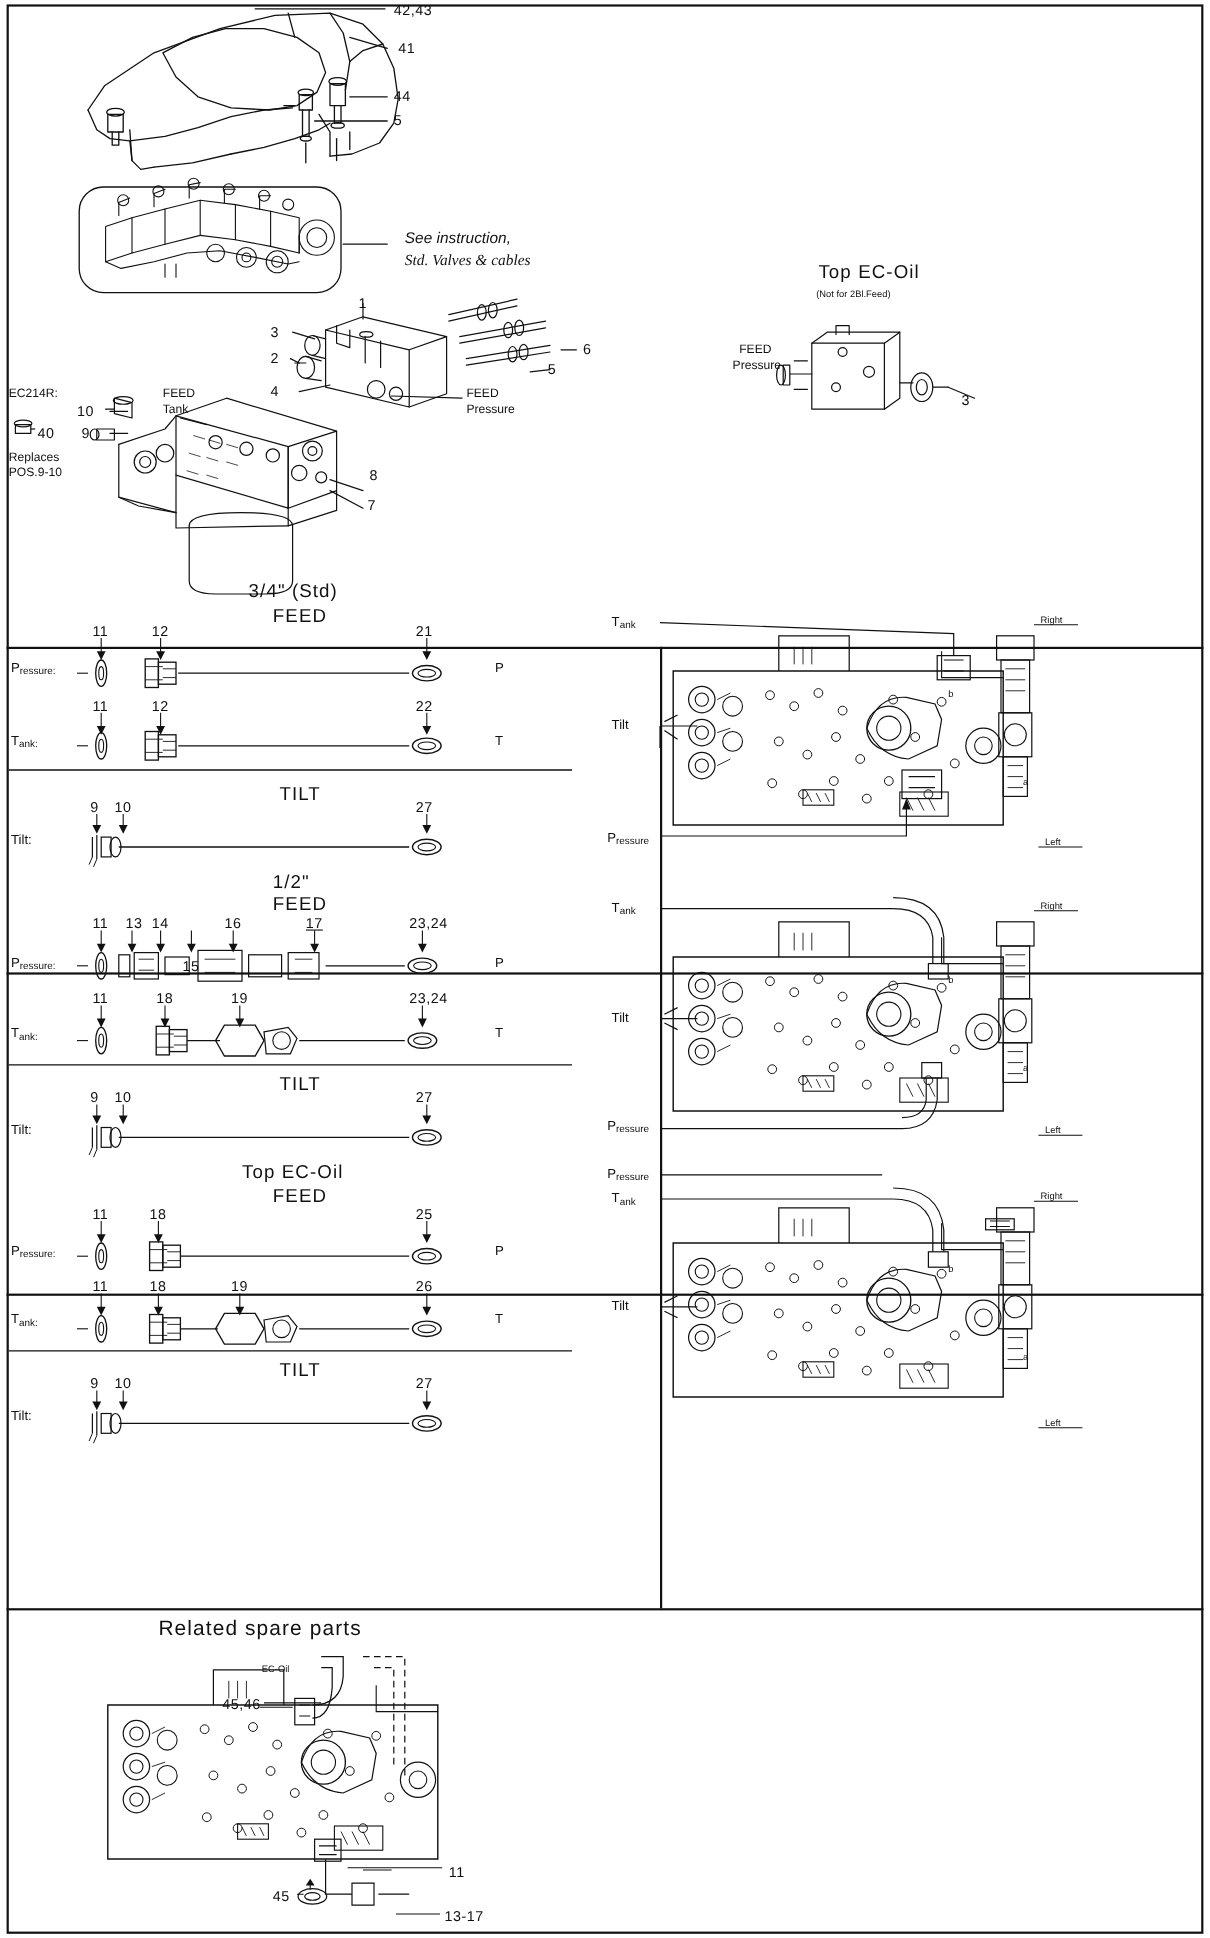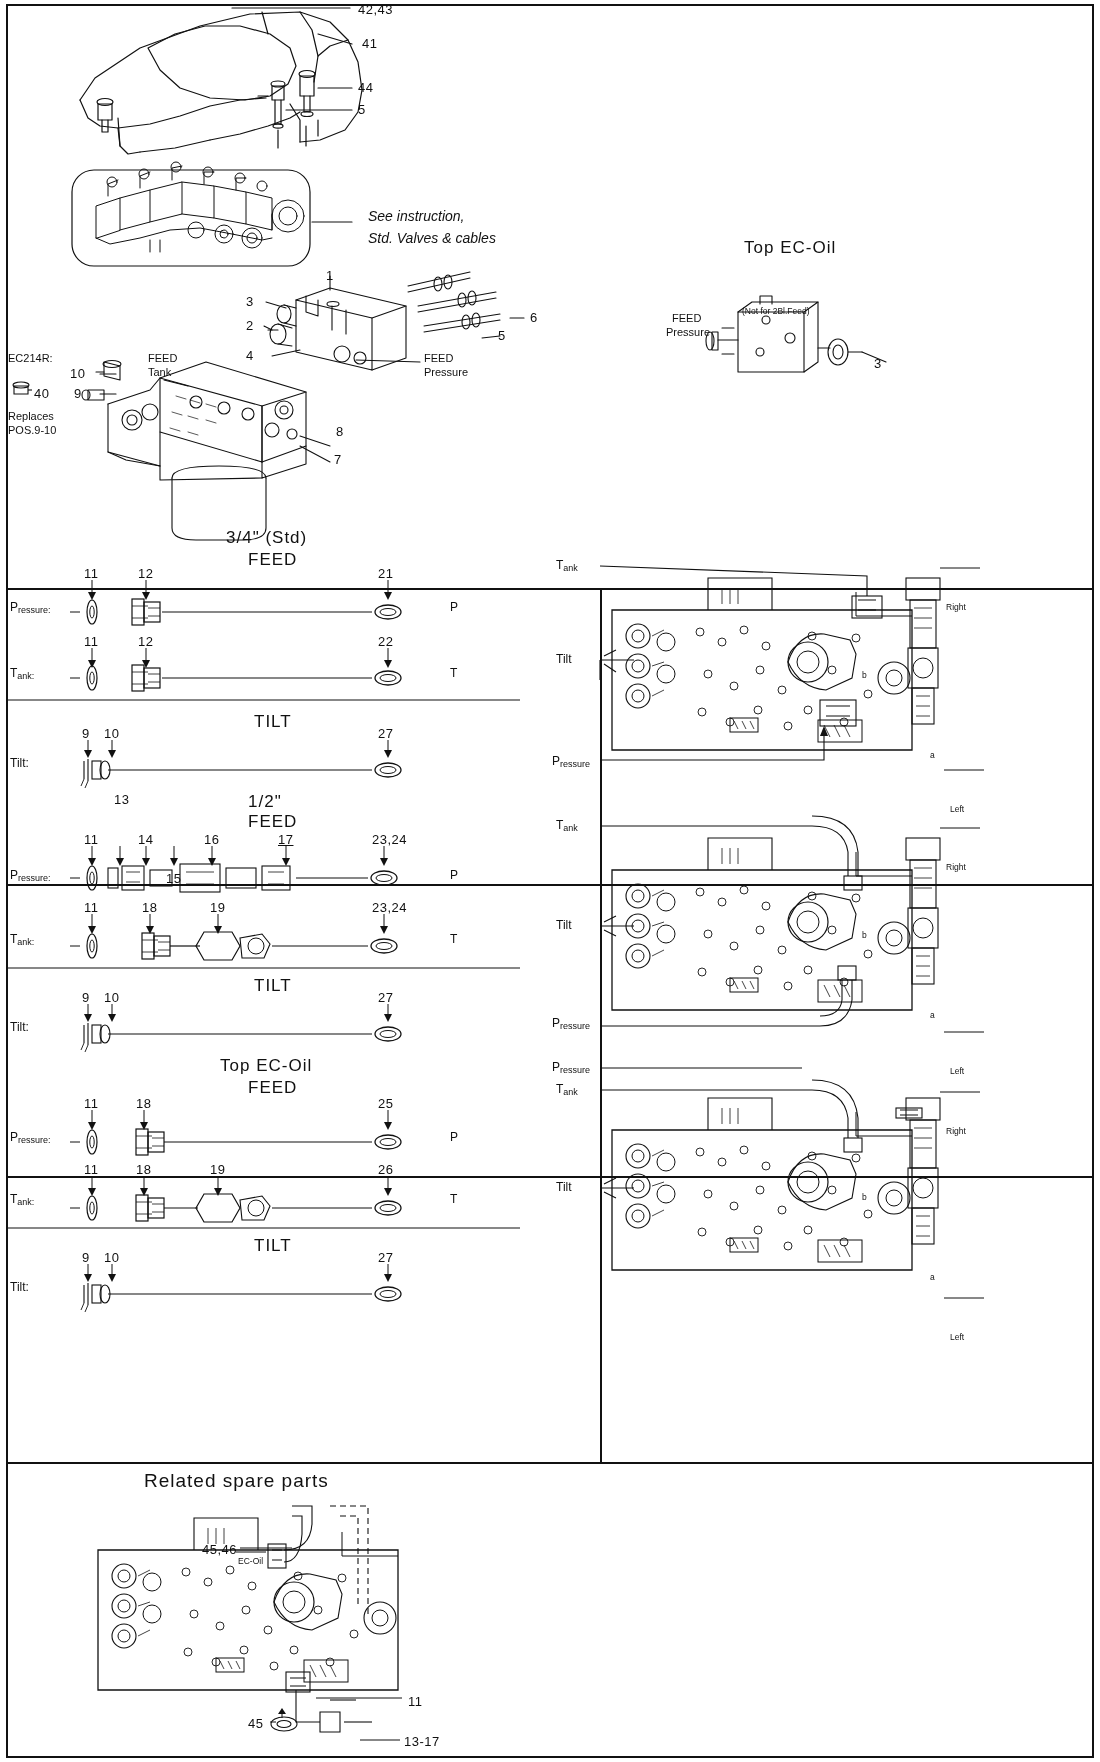--- a/index.html
+++ b/index.html
@@ -5,21 +5,21 @@
   html,body{margin:0;padding:0;background:#ffffff;}
   body{width:1100px;height:1762px;position:relative;font-family:"Liberation Sans",sans-serif;color:#111;}
   #sheet{position:absolute;left:0;top:0;width:1100px;height:1762px;overflow:hidden;background:#fff;}
   .frame{position:absolute;left:6px;top:4px;width:1088px;height:1754px;border:2px solid #111;box-sizing:border-box;}
   .hline{position:absolute;background:#111;height:2px;left:6px;width:1088px;}
   .vline{position:absolute;background:#111;width:2px;}
   .lbl{position:absolute;white-space:nowrap;font-family:"Liberation Sans",sans-serif;}
   .num{font-size:13px;letter-spacing:.5px;}
   .ttl{font-size:17px;letter-spacing:1px;}
   .small{font-size:11px;}
-  .tiny{font-size:8.5px;margin-top:44px;}
+  .tiny{font-size:8.5px;}
   .mid{font-size:12px;}
   .ital{font-style:italic;font-size:14px;}
   svg{display:block;}
   .ovl{position:absolute;left:0;top:0;width:1100px;height:1762px;pointer-events:none;}
   .sub{font-size:9px;vertical-align:-2px;}
 </style>
 </head>
 <body>
 
 <div id="sheet">
@@ -202,21 +202,21 @@
       </g>
     </g>
   </svg>
 
   <div class="lbl num" style="left:358px;top:2px;">42,43</div>
   <div class="lbl num" style="left:362px;top:36px;">41</div>
   <div class="lbl num" style="left:358px;top:80px;">44</div>
   <div class="lbl num" style="left:358px;top:102px;">5</div>
 
   <div class="lbl ital" style="left:368px;top:208px;">See instruction,</div>
-  <div class="lbl ital" style="left:368px;top:230px;">Std. Valves &amp; cables</div>
+  <div class="lbl ital" style="left:368px;top:230px;font-family:Liberation Serif, serif;">Std. Valves &amp; cables</div>
 
   <div class="lbl num" style="left:326px;top:268px;">1</div>
   <div class="lbl num" style="left:246px;top:294px;">3</div>
   <div class="lbl num" style="left:246px;top:318px;">2</div>
   <div class="lbl num" style="left:246px;top:348px;">4</div>
   <div class="lbl num" style="left:530px;top:310px;">6</div>
   <div class="lbl num" style="left:498px;top:328px;">5</div>
   <div class="lbl num" style="left:70px;top:366px;">10</div>
   <div class="lbl num" style="left:74px;top:386px;">9</div>
   <div class="lbl num" style="left:336px;top:424px;">8</div>
@@ -272,21 +272,21 @@
   <div class="lbl tiny" style="left:946px;top:558px;">Right</div>
   <div class="lbl tiny" style="left:950px;top:760px;">Left</div>
   <div class="lbl tiny" style="left:862px;top:626px;">b</div>
   <div class="lbl tiny" style="left:930px;top:706px;">a</div>
 
   <div class="lbl ttl" style="left:248px;top:792px;">1/2"</div>
   <div class="lbl ttl" style="left:248px;top:812px;">FEED</div>
   <div class="lbl ttl" style="left:254px;top:976px;">TILT</div>
 
   <div class="lbl num" style="left:84px;top:832px;">11</div>
-  <div class="lbl num" style="left:114px;top:792px;">13</div>
+  <div class="lbl num" style="left:114px;top:832px;">13</div>
   <div class="lbl num" style="left:138px;top:832px;">14</div>
   <div class="lbl num" style="left:166px;top:856px;margin-top:15px;">15</div>
   <div class="lbl num" style="left:204px;top:832px;">16</div>
   <div class="lbl num" style="left:278px;top:832px;text-decoration:underline;">17</div>
   <div class="lbl num" style="left:372px;top:832px;">23,24</div>
   <div class="lbl mid" style="left:10px;top:868px;"><span>P</span><span class="sub">ressure:</span></div>
   <div class="lbl mid" style="left:450px;top:868px;">P</div>
 
   <div class="lbl num" style="left:84px;top:900px;">11</div>
   <div class="lbl num" style="left:142px;top:900px;">18</div>

